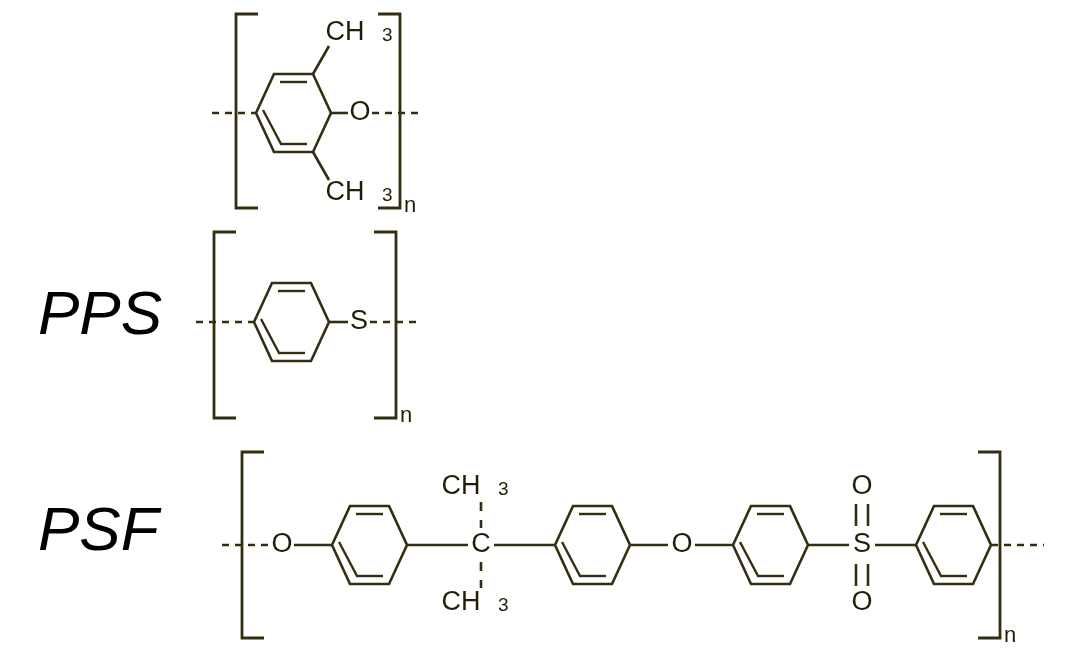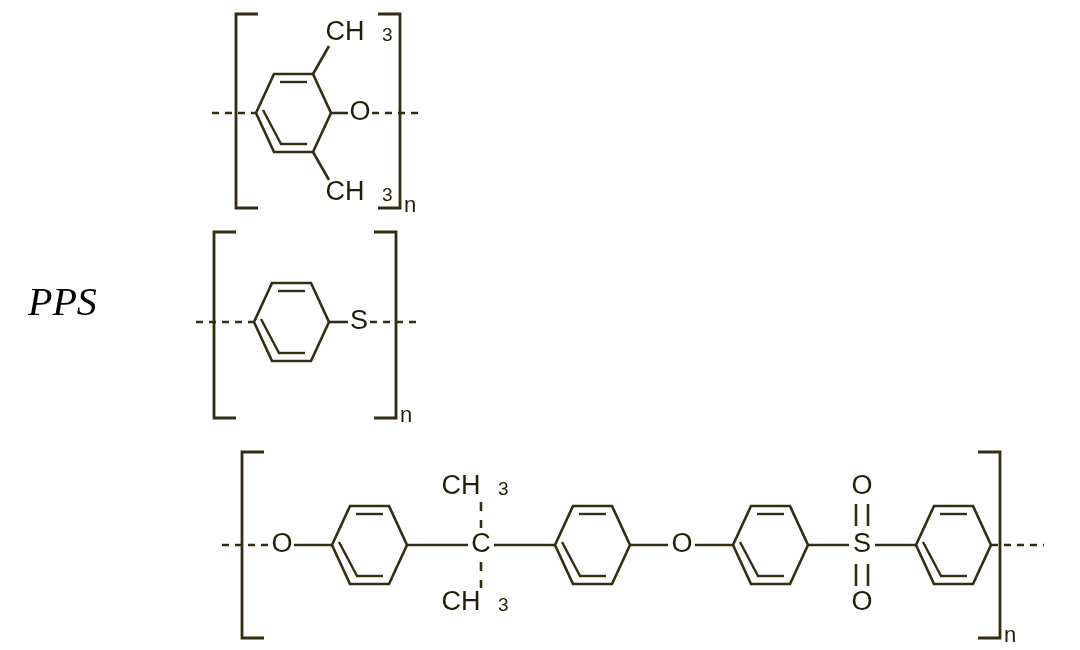--- a/index.html
+++ b/index.html
@@ -33,21 +33,21 @@
     position: absolute;
     font-family: "Liberation Sans", sans-serif;
     font-style: italic;
     font-weight: 400;
     color: #000000;
     letter-spacing: 0px;
     line-height: 1;
     user-select: none;
   }
   #label-ppo { left: 38px;  top: 66px;  font-size: 62px; }
-  #label-pps { left: 28px;  top: 60px;  font-size: 40px; font-family: Liberation Serif, serif; }
+  #label-pps { left: 38px;  top: 60px;  font-size: 62px; }
   #label-psf { left: 38px;  top: 58px;  font-size: 62px; }
 
   svg { display: block; overflow: visible; }
   .struct-svg { position: absolute; left: 0; top: 0; }
 
   .bond          { stroke: #332d12; stroke-width: 2.6; fill: none; stroke-linecap: butt; }
   .bond-inner    { stroke: #332d12; stroke-width: 2.4; fill: none; stroke-linecap: butt; }
   .bond-dashed   { stroke: #332d12; stroke-width: 2.6; fill: none; stroke-dasharray: 7 6; stroke-linecap: butt; }
   .bond-methyl   { stroke: #332d12; stroke-width: 2.6; fill: none; stroke-dasharray: 9 9; stroke-linecap: butt; }
   .bracket       { stroke: #332d12; stroke-width: 2.8; fill: none; stroke-linecap: butt; stroke-linejoin: miter; }
@@ -136,20 +136,21 @@
       <line class="bond-dashed" x1="370" y1="100" x2="420" y2="100"></line>
 
       <text class="atom" x="359" y="100">S</text>
 
       <text class="subscript-n" x="400" y="194">n</text>
     </svg>
   </div>
 
   <div class="row" id="row-psf">
 
+    <div class="polymer-label" id="label-psf">PSF</div>
 
     <svg class="struct-svg" width="1080" height="210" viewBox="0 0 1080 210">
 
       <path class="bracket" d="M 264 12 L 242 12 L 242 198 L 264 198"></path>
 
       <path class="bracket" d="M 978 12 L 1000 12 L 1000 198 L 978 198"></path>
 
       <line class="bond-dashed" x1="222" y1="105" x2="268" y2="105"></line>
 
       <text class="atom" x="282" y="105">O</text>

